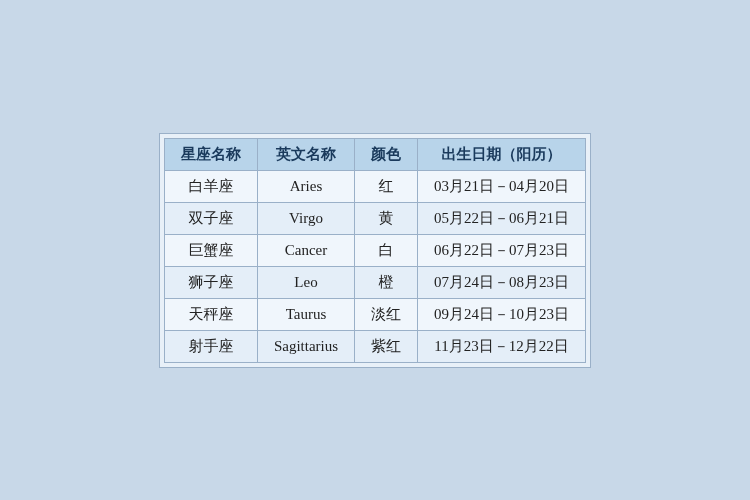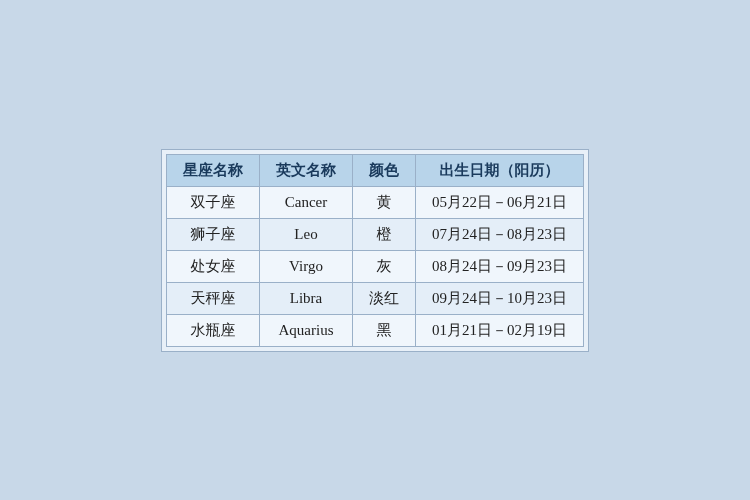--- a/index.html
+++ b/index.html
@@ -48,45 +48,51 @@
   <table>
     <thead>
       <tr>
       <th>星座名称</th>
           <th>英文名称</th>
           <th>颜色</th>
           <th>出生日期（阳历）</th>
         </tr>
     </thead>
     <tbody id="table-body">
+    <tr>
+          <td>白羊座</td>
+          <td>Aries</td>
+          <td>红</td>
+          <td>03月21日－04月20日</td>
+        </tr>
         <tr>
           <td>双子座</td>
-          <td>Cancer</td>
+          <td>Virgo</td>
           <td>黄</td>
           <td>05月22日－06月21日</td>
+        </tr>
+        <tr>
+          <td>巨蟹座</td>
+          <td>Cancer</td>
+          <td>白</td>
+          <td>06月22日－07月23日</td>
         </tr>
         <tr>
           <td>狮子座</td>
           <td>Leo</td>
           <td>橙</td>
           <td>07月24日－08月23日</td>
         </tr>
         <tr>
-          <td>处女座</td>
-          <td>Virgo</td>
-          <td>灰</td>
-          <td>08月24日－09月23日</td>
-        </tr>
-        <tr>
           <td>天秤座</td>
-          <td>Libra</td>
+          <td>Taurus</td>
           <td>淡红</td>
           <td>09月24日－10月23日</td>
         </tr>
         <tr>
-          <td>水瓶座</td>
-          <td>Aquarius</td>
-          <td>黑</td>
-          <td>01月21日－02月19日</td>
+          <td>射手座</td>
+          <td>Sagittarius</td>
+          <td>紫红</td>
+          <td>11月23日－12月22日</td>
         </tr>
       </tbody>
   </table>
 </div>
 
 </body></html>

